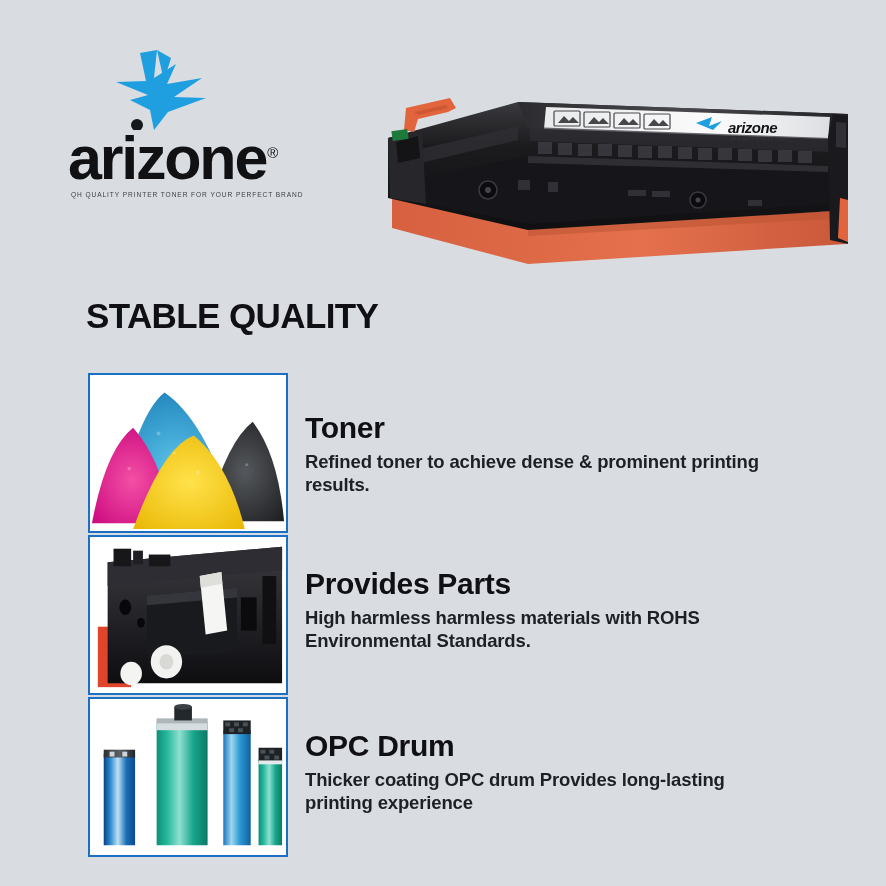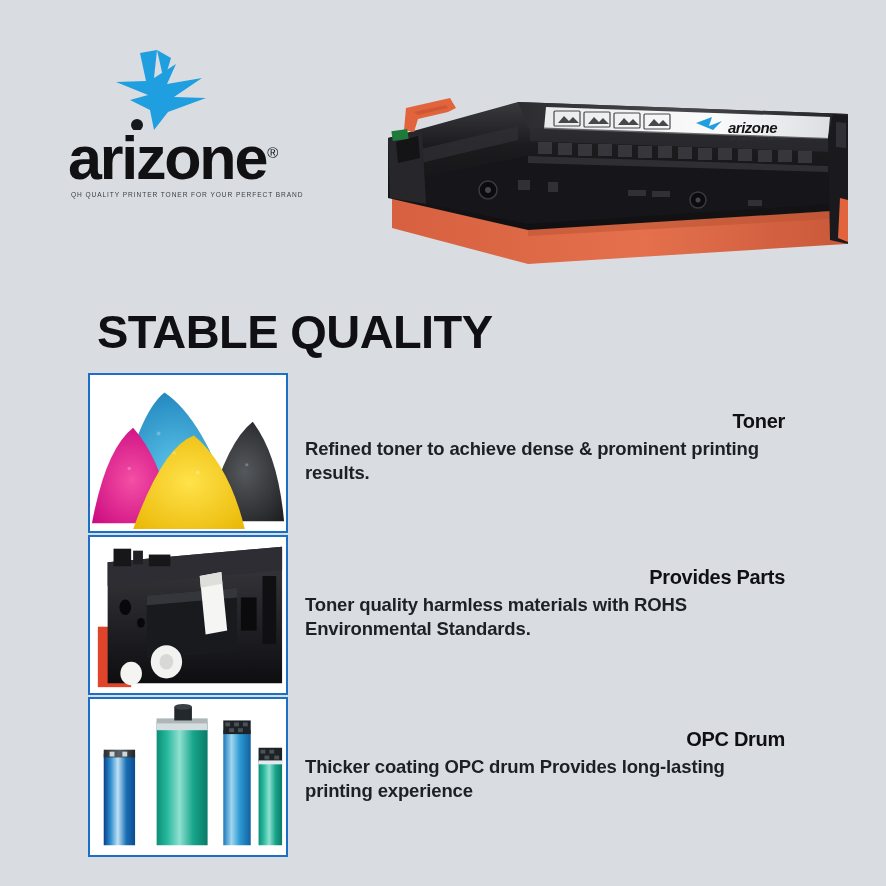--- a/index.html
+++ b/index.html
@@ -28,45 +28,45 @@
     font-size: 6.6px; letter-spacing: 0.92px; color: #3b3f45;
     white-space: nowrap; font-weight: 400;
   }
 
   
   .cartridge-wrap { position: absolute; left: 378px; top: 78px; width: 480px; height: 205px; }
   .cartridge { position: absolute; inset: 0; }
 
   
   .section-title {
-    position: absolute; left: 97px; top: 296px;
-    font-size: 47px; font-weight: 700; letter-spacing: -0.6px;
-    color: #101014; white-space: nowrap; margin-top: 8px;
+    position: absolute; left: 86px; top: 296px;
+    font-size: 35px; font-weight: 700; letter-spacing: -0.6px;
+    color: #101014; white-space: nowrap;
   }
 
   
   .feature { position: absolute; left: 88px; width: 700px; height: 160px; }
   .feature.f1 { top: 373px; }
   .feature.f2 { top: 535px; }
   .feature.f3 { top: 697px; }
 
   .thumb {
     position: absolute; left: 0; top: 0; width: 200px; height: 160px;
     border: 2px solid #1b6fc4; background: #ffffff; overflow: hidden;
   }
   .thumb svg { display: block; width: 100%; height: 100%; }
 
   .feat-text { position: absolute; left: 217px; top: 0; width: 480px; }
   .feature.f1 .feat-text { top: 36px; }
   .feature.f2 .feat-text { top: 30px; }
   .feature.f3 .feat-text { top: 30px; }
 
   .feat-title {
-    font-size: 20px; font-weight: 700; color: #101014;
-    letter-spacing: -0.3px; line-height: 1.25; margin-bottom: 3px; text-align: right;
+    font-size: 30px; font-weight: 700; color: #101014;
+    letter-spacing: -0.3px; line-height: 1.25; margin-bottom: 3px;
   }
   .feat-desc {
     font-size: 18.5px; font-weight: 700; color: #1d2024;
     line-height: 1.28; letter-spacing: -0.15px;
   }
 </style>
 </head>
 <body>
 
 <div class="page">
@@ -254,21 +254,21 @@
         <path d="M112 40 L134 36 L135 48 L113 52 Z" fill="#dededa"></path>
 
         <ellipse cx="36" cy="72" rx="6" ry="8" fill="#08080a"></ellipse>
         <ellipse cx="52" cy="88" rx="4" ry="5" fill="#08080a"></ellipse>
         <rect x="154" y="62" width="16" height="34" fill="#0b0b0d"></rect>
         <rect x="176" y="40" width="14" height="70" fill="#101013"></rect>
       </svg>
     </div>
     <div class="feat-text">
       <div class="feat-title">Provides Parts</div>
-      <div class="feat-desc">Toner quality harmless materials with ROHS Environmental Standards.</div>
+      <div class="feat-desc">High harmless harmless materials with ROHS Environmental Standards.</div>
     </div>
   </div>
 
   <div class="feature f3">
     <div class="thumb">
       <svg viewBox="0 0 200 160" preserveAspectRatio="none">
         <defs>
           <linearGradient id="dBlue" x1="0" y1="0" x2="1" y2="0">
             <stop offset="0%" stop-color="#0a3f86"></stop>
               <stop offset="22%" stop-color="#2f8fd0"></stop>

